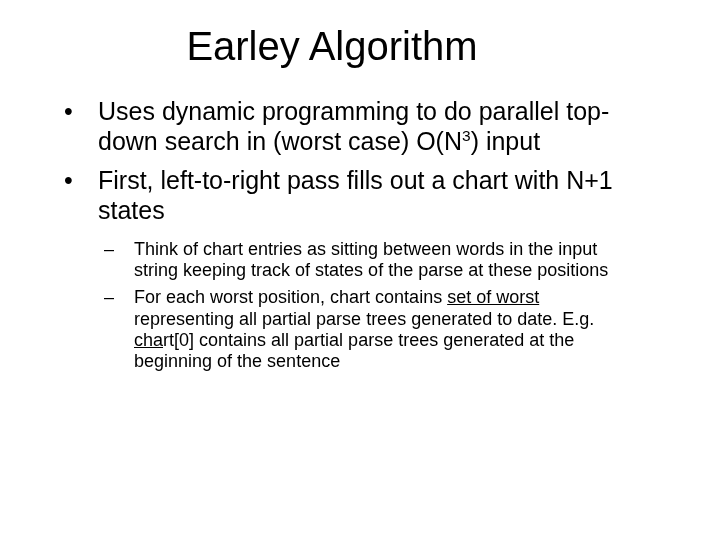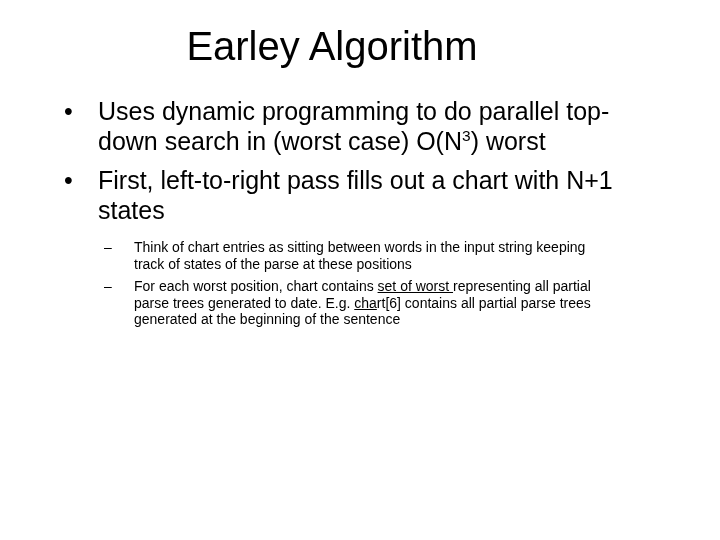--- a/index.html
+++ b/index.html
@@ -39,21 +39,21 @@
     content: "•";
     position: absolute;
     left: 6px;
     top: 0;
     font-size: 25px;
   }
   ul.dashes {
     list-style: none;
     padding: 0;
     margin: 14px 0 16px 0;
-    font-size: 14px;
+    font-size: 18px;
     line-height: 1.18;
   }
   ul.dashes > li {
     position: relative;
     padding-left: 36px;
     margin-bottom: 6px;
   }
   ul.dashes > li::before {
     content: "–";
     position: absolute;
@@ -67,27 +67,27 @@
   }
 </style>
 </head>
 <body>
 
 <div class="slide">
   <h1 class="title">Earley Algorithm</h1>
 
   <ul class="bullets">
     <li>
-      <span>Uses dynamic programming to do parallel top-down search in  (worst case) O(N</span><span class="sup">3</span><span>) worst</span>
+      <span>Uses dynamic programming to do parallel top-down search in  (worst case) O(N</span><span class="sup">3</span><span>) input</span>
     </li>
     <li class="bullet-2-wrap">
       <span>First, left-to-right pass fills out a chart with N+1 states</span>
       <ul class="dashes">
         <li>
           <span>Think of chart entries as sitting between words in the input string keeping track of states of the parse at these positions</span>
         </li>
         <li>
-          <span>For each worst position, chart contains </span><span class="ul">set of worst </span><span>representing all partial parse trees generated to date. E.g. </span><span class="ul">cha</span><span>rt[6] contains all partial parse trees generated at the beginning of the sentence</span>
+          <span>For each worst position, chart contains </span><span class="ul">set of worst </span><span>representing all partial parse trees generated to date. E.g. </span><span class="ul">cha</span><span>rt[0] contains all partial parse trees generated at the beginning of the sentence</span>
         </li>
       </ul>
     </li>
   </ul>
 </div>
 
 </body></html>

